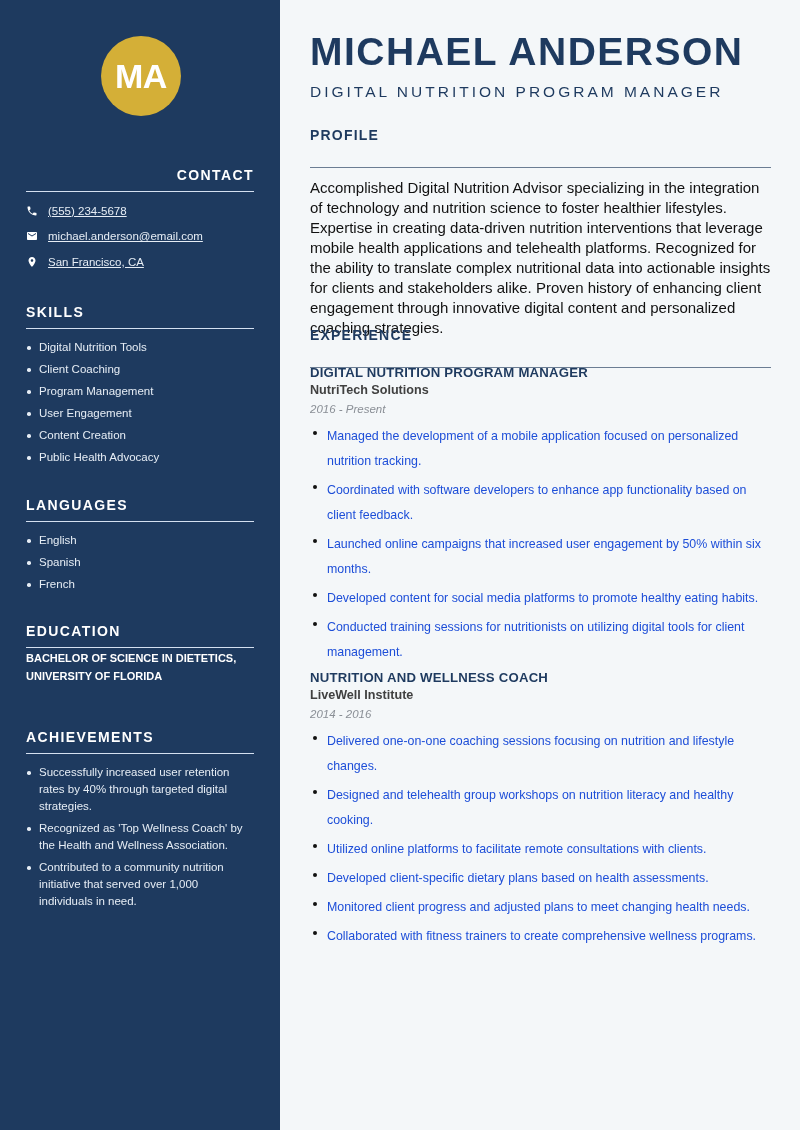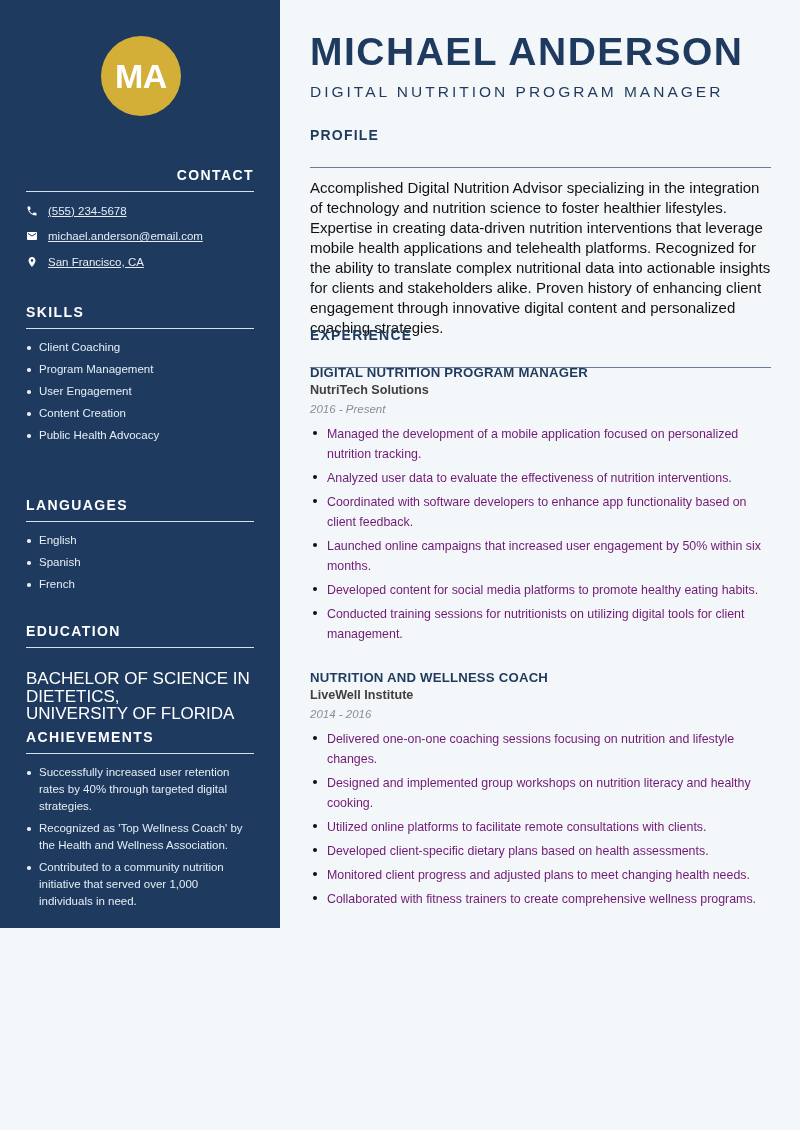--- a/index.html
+++ b/index.html
@@ -4,21 +4,21 @@
   <style>
     * { margin: 0; padding: 0; box-sizing: border-box; }
     html, body { width: 800px; height: 1130px; overflow: hidden; }
     body {
       font-family: "Liberation Sans", "DejaVu Sans", sans-serif;
       background: #f4f7f9;
       position: relative;
     }
     .sidebar {
       position: absolute; left: 0; top: 0;
-      width: 280px; height: 928px;
+      width: 280px; height: 1130px;
       background: #1e3a5f;
       color: #ffffff;
       padding: 0 14px;
     }
     .avatar {
       position: absolute; left: 101px; top: 36px;
       width: 80px; height: 80px; border-radius: 50%;
       background: #d4af37;
       color: #ffffff;
       display: flex; align-items: center; justify-content: center;
@@ -43,22 +43,22 @@
       position: relative; padding-left: 13px;
       font-size: 11.5px; color: #e6edf5;
       line-height: 16px; margin-bottom: 6px;
     }
     .side-list li::before {
       content: ""; position: absolute; left: 1px; top: 7px;
       width: 3.5px; height: 3.5px; border-radius: 50%; background: #e6edf5;
     }
     .side-list.ach li { line-height: 17px; margin-bottom: 5px; }
     .edu-text {
-      font-size: 17px; font-weight: normal; color: #ffffff;
-      line-height: 17.5px; margin-top: 22px;
+      font-size: 11px; font-weight: bold; color: #ffffff;
+      line-height: 17.5px; margin-top: 2px;
     }
 
     .main { position: absolute; left: 310px; top: 0; width: 461px; color: #111111; }
     .name {
       position: absolute; top: 30px; left: 0;
       font-size: 39px; font-weight: bold; color: #1e3a5f;
       letter-spacing: 1.5px; white-space: nowrap;
     }
     .headline {
       position: absolute; top: 83px; left: 0;
@@ -72,21 +72,21 @@
     .profile-text {
       margin-top: 10px; font-size: 15px; line-height: 20px; color: #111111;
     }
     .job { position: absolute; left: 0; width: 461px; }
     .job-title { font-size: 13.2px; font-weight: bold; color: #1e3a5f; letter-spacing: 0.2px; }
     .job-company { font-size: 12.6px; font-weight: bold; color: #404040; margin-top: 3px; }
     .job-dates { font-size: 11.5px; font-style: italic; color: #8a8f96; margin-top: 6px; }
     .job-list { list-style: none; margin-top: 9px; }
     .job-list li {
       position: relative; padding-left: 17px;
-      font-size: 12.4px; line-height: 20px; color: #701a75; margin-bottom: 4px;
+      font-size: 12.4px; line-height: 25px; color: #1d4ed8; margin-bottom: 4px;
     }
     .job-list li::before {
       content: ""; position: absolute; left: 3px; top: 7px;
       width: 4px; height: 4px; border-radius: 50%; background: #111111;
     }
   </style>
 </head>
 <body>
 
 <aside class="sidebar">
@@ -114,20 +114,21 @@
             <path fill="#ffffff" d="M12 2C8.1 2 5 5.1 5 9c0 5.2 7 13 7 13s7-7.8 7-13c0-3.9-3.1-7-7-7zm0 9.5c-1.4 0-2.5-1.1-2.5-2.5s1.1-2.5 2.5-2.5 2.5 1.1 2.5 2.5-1.1 2.5-2.5 2.5z"></path>
           </svg>
         <span>San Francisco, CA</span>
       </div>
     </div>
   </section>
 
   <section class="side-section" style="top:304px;">
     <h2 class="side-title">SKILLS</h2>
     <ul class="side-list">
+      <li>Digital Nutrition Tools</li>
       <li>Client Coaching</li>
       <li>Program Management</li>
       <li>User Engagement</li>
       <li>Content Creation</li>
       <li>Public Health Advocacy</li>
     </ul>
   </section>
 
   <section class="side-section" style="top:497px;">
     <h2 class="side-title">LANGUAGES</h2>
@@ -168,34 +169,33 @@
   <section class="sec" style="top:327px;">
     <h2 class="sec-title">EXPERIENCE</h2>
   </section>
 
   <article class="job" style="top:365px;">
     <div class="job-title">DIGITAL NUTRITION PROGRAM MANAGER</div>
     <div class="job-company">NutriTech Solutions</div>
     <div class="job-dates">2016 - Present</div>
     <ul class="job-list">
       <li>Managed the development of a mobile application focused on personalized nutrition tracking.</li>
-      <li>Analyzed user data to evaluate the effectiveness of nutrition interventions.</li>
       <li>Coordinated with software developers to enhance app functionality based on client feedback.</li>
       <li>Launched online campaigns that increased user engagement by 50% within six months.</li>
       <li>Developed content for social media platforms to promote healthy eating habits.</li>
       <li>Conducted training sessions for nutritionists on utilizing digital tools for client management.</li>
     </ul>
   </article>
 
   <article class="job" style="top:670px;">
     <div class="job-title">NUTRITION AND WELLNESS COACH</div>
     <div class="job-company">LiveWell Institute</div>
     <div class="job-dates">2014 - 2016</div>
     <ul class="job-list">
       <li>Delivered one-on-one coaching sessions focusing on nutrition and lifestyle changes.</li>
-      <li>Designed and implemented group workshops on nutrition literacy and healthy cooking.</li>
+      <li>Designed and telehealth group workshops on nutrition literacy and healthy cooking.</li>
       <li>Utilized online platforms to facilitate remote consultations with clients.</li>
       <li>Developed client-specific dietary plans based on health assessments.</li>
       <li>Monitored client progress and adjusted plans to meet changing health needs.</li>
       <li>Collaborated with fitness trainers to create comprehensive wellness programs.</li>
     </ul>
   </article>
 </main>
 
 </body></html>

